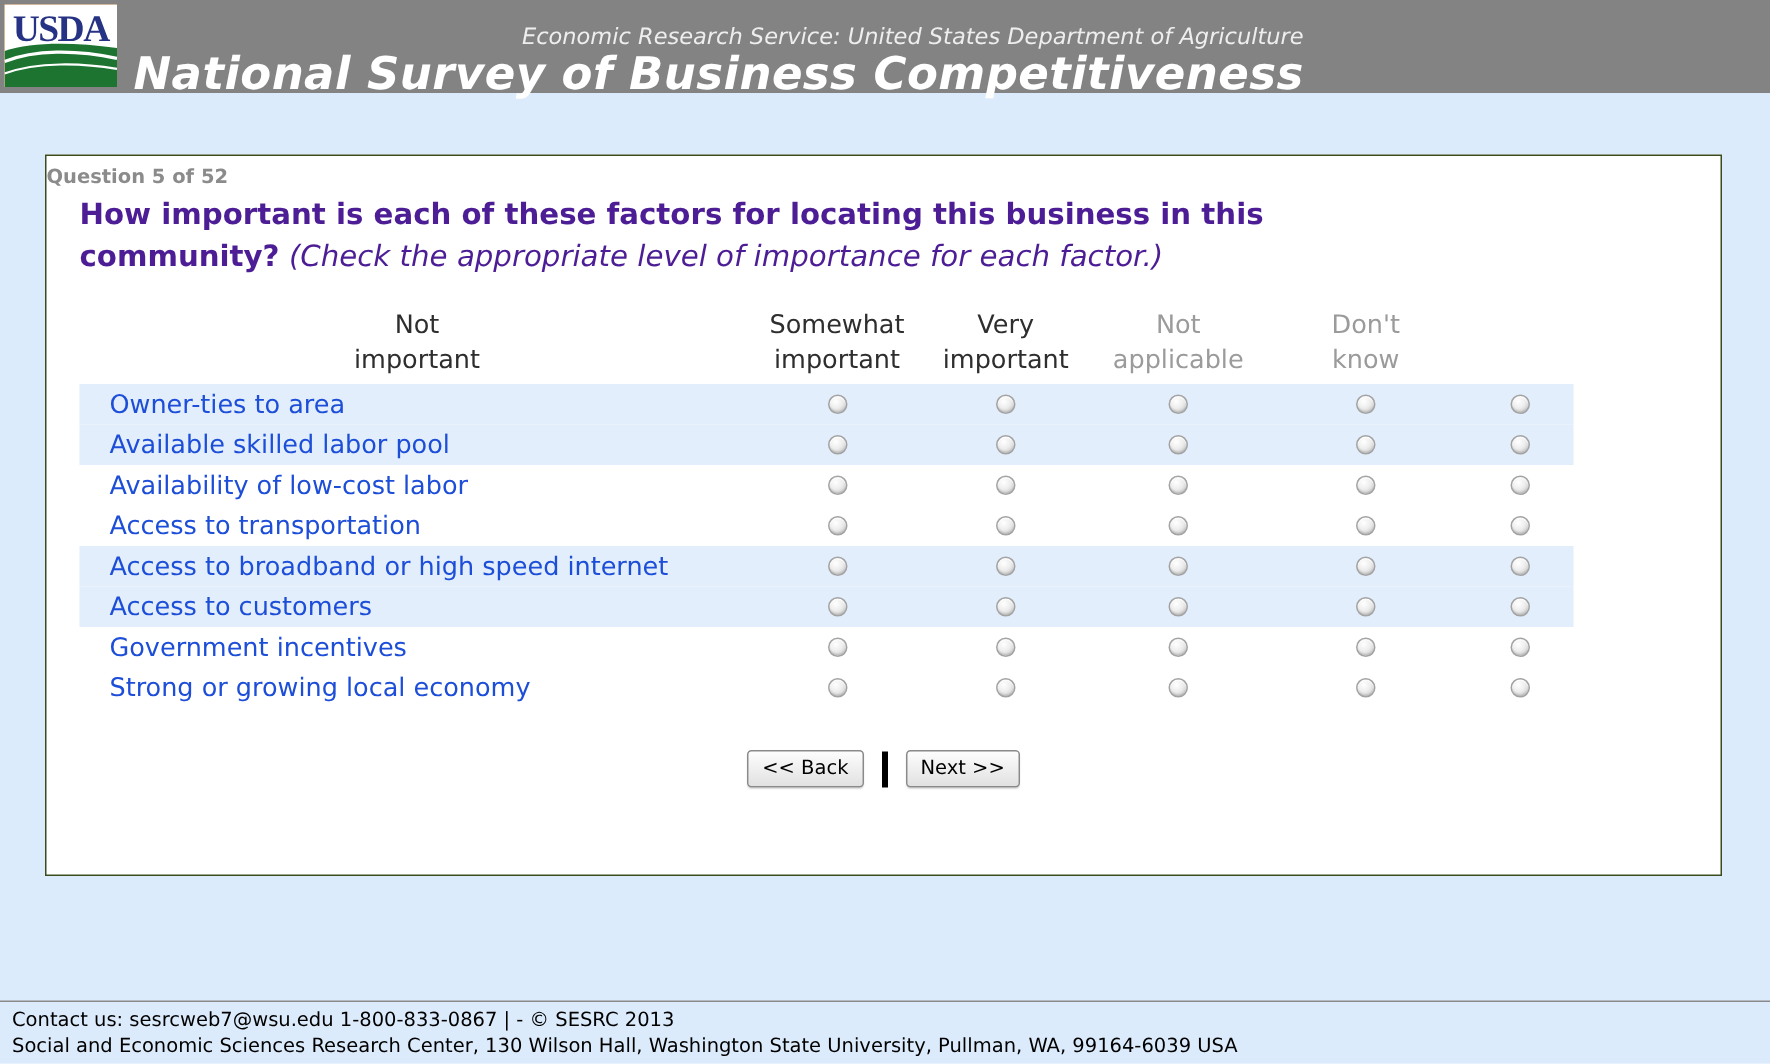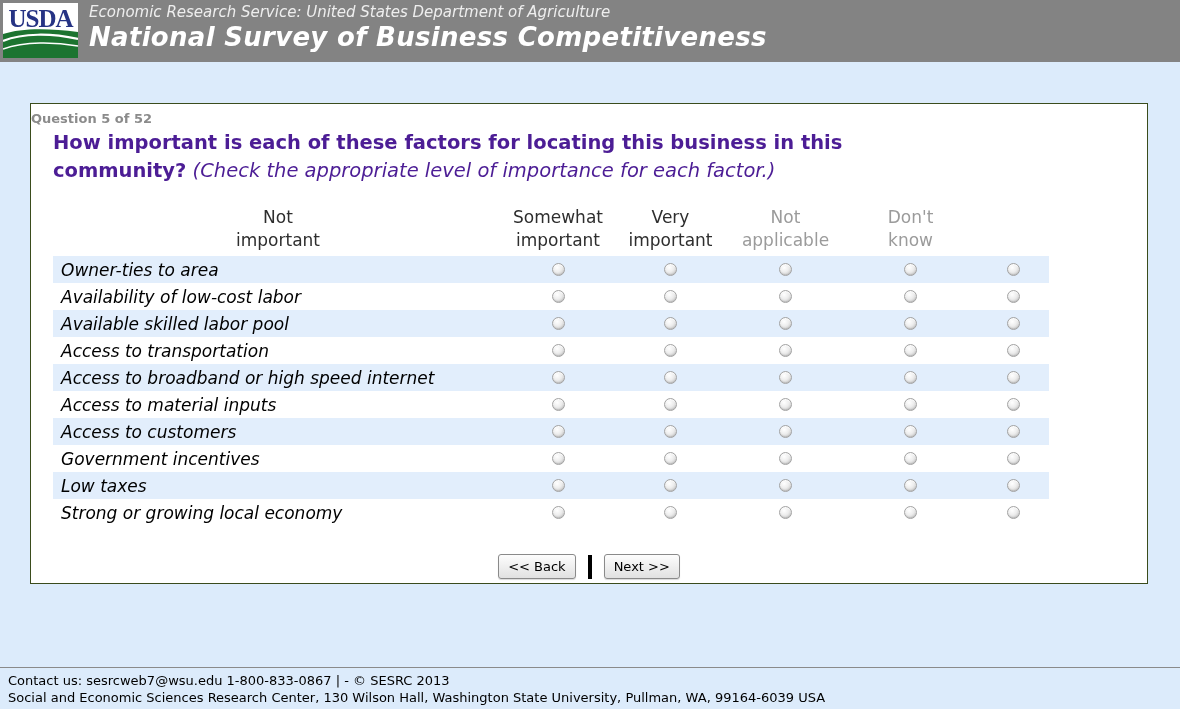--- a/index.html
+++ b/index.html
@@ -7,23 +7,23 @@
   body {
     font-family:"DejaVu Sans","Liberation Sans",sans-serif;
     background:#dcebfb;
     overflow:hidden;
   }
 
   
   .header { height:62px; background:#838383; display:flex; align-items:flex-start; }
   .logo-box { width:75px; height:55px; margin:3px 0 0 3px; background:#fdba74; flex:0 0 auto; }
   .logo-box svg { display:block; width:100%; height:100%; }
-  .header-titles { margin-left:11px; padding-top:3px; white-space:nowrap; }
+  .header-titles { margin-left:11px; padding-top:15px; white-space:nowrap;text-align:right; }
   .header-subtitle { color:#eeeeee; font-style:italic; font-size:15px; line-height:19px; }
-  .header-title { color:#ffffff; font-style:italic; font-weight:bold; font-size:26px; line-height:31px; letter-spacing:0.3px; }
+  .header-title { color:#ffffff; font-style:italic; font-weight:bold; font-size:30px; line-height:31px; letter-spacing:0.3px; }
 
   
   .main { height:605px; position:relative; }
   .qbox {
     position:absolute; left:30px; top:41px;
     width:1118px; height:481px;
     background:#ffffff; border:1px solid #3a4c1c;
   }
   .qcounter { text-align:left; padding:7px 15px 0 0; color:#8b8b8b; font-weight:bold; font-size:13px; line-height:16px; }
   .qheading { margin:2px 0 0 22px; max-width:925px; font-size:19.5px; line-height:28px; color:#4c1d95; }
@@ -32,21 +32,21 @@
 
   
   .table { margin:21px 0 0 22px; width:996px; font-size:17px; }
   .thead, .trow { display:grid; grid-template-columns:450px 110px 115px 115px 135px 71px; }
   .thead { align-items:end; padding-bottom:4px; }
   .factor-h { font-weight:bold; padding:0 0 7px 8px; color:#000; }
   .col-h { text-align:center; line-height:23px; color:#2e2e2e; }
   .col-h.muted { color:#9b9b9b; }
   .trow { height:27px; align-items:center; }
   .trow.alt { background:#e2eefc; }
-  .cell-factor { padding-left:8px; color:#000000; white-space:nowrap;font-style:italic; }
+  .cell-factor { padding-left:20px; color:#1d4ed8; white-space:nowrap; }
   .cell-opt { text-align:center; line-height:0; }
   .radio {
     display:inline-block; width:13px; height:13px; border-radius:50%;
     border:1px solid #a3a3a3; cursor:pointer;
     background:radial-gradient(circle at 38% 32%, #ffffff 0%, #ededed 45%, #d2d2d2 75%, #bfbfbf 100%);
     box-shadow:inset 0 1px 1px rgba(255,255,255,.85), inset 0 -1px 1px rgba(0,0,0,.10);
   }
 
   
   .btn-row { display:flex; justify-content:center; align-items:center; margin-top:28px; }
@@ -121,91 +121,75 @@
 
       <div class="trow alt">
         <div class="cell-factor">Owner-ties to area</div>
         <div class="cell-opt"><span class="radio"></span></div>
         <div class="cell-opt"><span class="radio"></span></div>
         <div class="cell-opt"><span class="radio"></span></div>
         <div class="cell-opt"><span class="radio"></span></div>
         <div class="cell-opt"><span class="radio"></span></div>
       </div>
 
+      <div class="trow alt">
+        <div class="cell-factor">Available skilled labor pool</div>
+        <div class="cell-opt"><span class="radio"></span></div>
+        <div class="cell-opt"><span class="radio"></span></div>
+        <div class="cell-opt"><span class="radio"></span></div>
+        <div class="cell-opt"><span class="radio"></span></div>
+        <div class="cell-opt"><span class="radio"></span></div>
+      </div>
+
       <div class="trow">
         <div class="cell-factor">Availability of low-cost labor</div>
         <div class="cell-opt"><span class="radio"></span></div>
         <div class="cell-opt"><span class="radio"></span></div>
         <div class="cell-opt"><span class="radio"></span></div>
         <div class="cell-opt"><span class="radio"></span></div>
         <div class="cell-opt"><span class="radio"></span></div>
       </div>
 
-      <div class="trow alt">
-        <div class="cell-factor">Available skilled labor pool</div>
-        <div class="cell-opt"><span class="radio"></span></div>
-        <div class="cell-opt"><span class="radio"></span></div>
-        <div class="cell-opt"><span class="radio"></span></div>
-        <div class="cell-opt"><span class="radio"></span></div>
-        <div class="cell-opt"><span class="radio"></span></div>
-      </div>
-
       <div class="trow">
         <div class="cell-factor">Access to transportation</div>
         <div class="cell-opt"><span class="radio"></span></div>
         <div class="cell-opt"><span class="radio"></span></div>
         <div class="cell-opt"><span class="radio"></span></div>
         <div class="cell-opt"><span class="radio"></span></div>
         <div class="cell-opt"><span class="radio"></span></div>
       </div>
 
       <div class="trow alt">
         <div class="cell-factor">Access to broadband or high speed internet</div>
         <div class="cell-opt"><span class="radio"></span></div>
         <div class="cell-opt"><span class="radio"></span></div>
         <div class="cell-opt"><span class="radio"></span></div>
         <div class="cell-opt"><span class="radio"></span></div>
         <div class="cell-opt"><span class="radio"></span></div>
       </div>
 
-      <div class="trow">
-        <div class="cell-factor">Access to material inputs</div>
-        <div class="cell-opt"><span class="radio"></span></div>
-        <div class="cell-opt"><span class="radio"></span></div>
-        <div class="cell-opt"><span class="radio"></span></div>
-        <div class="cell-opt"><span class="radio"></span></div>
-        <div class="cell-opt"><span class="radio"></span></div>
-      </div>
 
       <div class="trow alt">
         <div class="cell-factor">Access to customers</div>
         <div class="cell-opt"><span class="radio"></span></div>
         <div class="cell-opt"><span class="radio"></span></div>
         <div class="cell-opt"><span class="radio"></span></div>
         <div class="cell-opt"><span class="radio"></span></div>
         <div class="cell-opt"><span class="radio"></span></div>
       </div>
 
       <div class="trow">
         <div class="cell-factor">Government incentives</div>
         <div class="cell-opt"><span class="radio"></span></div>
         <div class="cell-opt"><span class="radio"></span></div>
         <div class="cell-opt"><span class="radio"></span></div>
         <div class="cell-opt"><span class="radio"></span></div>
         <div class="cell-opt"><span class="radio"></span></div>
       </div>
 
-      <div class="trow alt">
-        <div class="cell-factor">Low taxes</div>
-        <div class="cell-opt"><span class="radio"></span></div>
-        <div class="cell-opt"><span class="radio"></span></div>
-        <div class="cell-opt"><span class="radio"></span></div>
-        <div class="cell-opt"><span class="radio"></span></div>
-        <div class="cell-opt"><span class="radio"></span></div>
-      </div>
 
       <div class="trow">
         <div class="cell-factor">Strong or growing local economy</div>
         <div class="cell-opt"><span class="radio"></span></div>
         <div class="cell-opt"><span class="radio"></span></div>
         <div class="cell-opt"><span class="radio"></span></div>
         <div class="cell-opt"><span class="radio"></span></div>
         <div class="cell-opt"><span class="radio"></span></div>
       </div>
 

